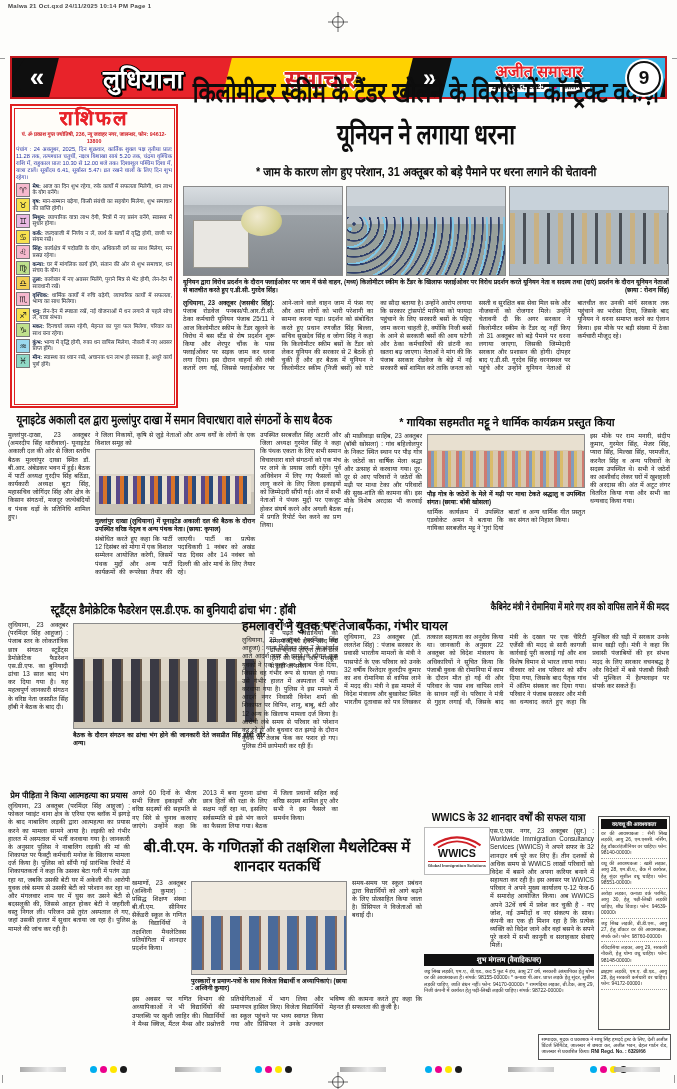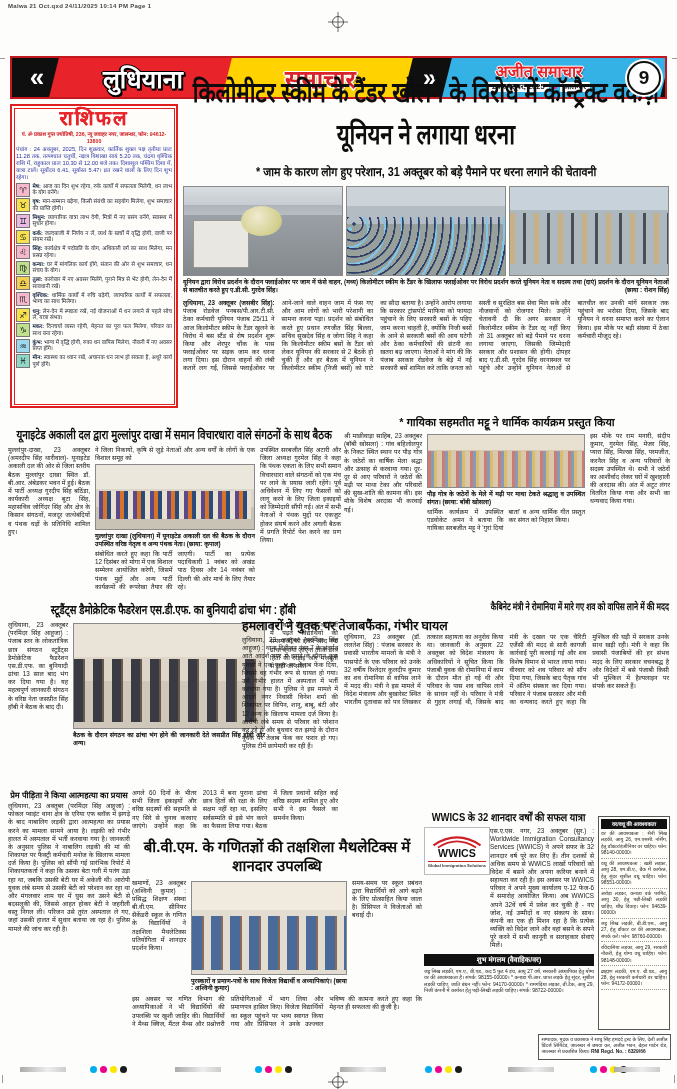--- a/index.html
+++ b/index.html
@@ -63,21 +63,21 @@
   .wrap2{display:block;transform:scaleX(.8);transform-origin:50% 0;width:125%;margin-left:-12.5%;}
   
   .lead{position:absolute;left:183px;top:72px;width:486px;height:336px;overflow:hidden;}
   .lead h1{font-size:28px;line-height:1.5;text-align:center;letter-spacing:-.3px;}
   .lead .sub{font-size:12px;font-weight:800;text-align:center;margin-top:7px;color:#0d0d0d;}
   .photorow{display:flex;gap:3px;height:90px;margin-top:6px;}
   .photorow .photo{flex:1;}
   .lead .cap{margin-top:2px;height:18px;}
   .lead .bodytxt{margin-top:3px;column-count:5;column-gap:7px;height:90px;}
   
-  .akali{position:absolute;left:8px;top:426px;width:333px;height:217px;}
+  .akali{position:absolute;left:8px;top:411px;width:333px;height:217px;}
   .akali h2{font-size:12.5px;text-align:center;}
   .tri{display:flex;gap:5px;margin-top:3px;}
   .tri .cL{width:82px;flex:none;}
   .tri .cM{width:160px;flex:none;}
   .tri .cR{flex:1;}
   .cM .photo{height:64px;margin:2px 0;}
   .cM .cols2{column-count:2;column-gap:5px;margin-top:2px;}
   
   .paud{position:absolute;left:344px;top:411px;width:326px;height:217px;}
   .paud h2{font-size:21px;line-height:1.2;text-align:center;}
@@ -338,21 +338,21 @@
       </h2>
   </div>
   <div class="cab-b bodytxt">लुधियाना, 23 अक्तूबर (डॉ. ललतेश सिंह) : पंजाब सरकार के प्रवासी भारतीय मामलों के मंत्री ने पासपोर्ट के एक परिवार को उनके 32 वर्षीय रिश्तेदार कुलदीप कुमार का शव रोमानिया से वापिस लाने में मदद की। मंत्री ने इस मामले में विदेश मंत्रालय और बुखारेस्ट स्थित भारतीय दूतावास को पत्र लिखकर तत्काल सहायता का अनुरोध किया था। जानकारी के अनुसार 22 अक्तूबर को विदेश मंत्रालय के अधिकारियों ने सूचित किया कि पंजाबी युवक की रोमानिया में काम के दौरान मौत हो गई थी और परिवार के पास शव वापिस लाने के साधन नहीं थे। परिवार ने मंत्री से गुहार लगाई थी, जिसके बाद मंत्री के दखल पर एक चैरिटी एजैंसी की मदद से सारी कागजी कार्रवाई पूरी करवाई गई और शव विशेष विमान से भारत लाया गया। वीरवार को शव परिवार को सौंप दिया गया, जिसके बाद पैतृक गांव में अंतिम संस्कार कर दिया गया। परिवार ने पंजाब सरकार और मंत्री का धन्यवाद करते हुए कहा कि मुश्किल की घड़ी में सरकार उनके साथ खड़ी रही। मंत्री ने कहा कि प्रवासी पंजाबियों की हर संभव मदद के लिए सरकार वचनबद्ध है और विदेशों में बसे पंजाबी किसी भी मुश्किल में हैल्पलाइन पर संपर्क कर सकते हैं।</div>
 
   <section class="prem">
     <h3>प्रेम पीड़िता ने किया आत्महत्या का प्रयास</h3>
     <div class="bodytxt">लुधियाना, 23 अक्तूबर (परमिंदर सिंह आहूजा) : फोकल प्वाइंट थाना क्षेत्र के एरिया एफ ब्लॉक में झगड़े के बाद नाबालिग लड़की द्वारा आत्महत्या का प्रयास करने का मामला सामने आया है। लड़की को गंभीर हालत में अस्पताल में भर्ती करवाया गया है। जानकारी के अनुसार पुलिस ने नाबालिग लड़की की मां की शिकायत पर फैक्ट्री कर्मचारी मनोज के खिलाफ मामला दर्ज किया है। पुलिस को सौंपी गई प्रारंभिक रिपोर्ट में शिकायतकर्ता ने कहा कि उसका बेटा गली में पतंग उड़ा रहा था, जबकि उसकी बेटी घर में अकेली थी। आरोपी युवक लंबे समय से उसकी बेटी को परेशान कर रहा था और मंगलवार शाम घर में घुस कर उसने बेटी से बदसलूकी की, जिससे आहत होकर बेटी ने जहरीली वस्तु निगल ली। परिजन उसे तुरंत अस्पताल ले गए, जहां उसकी हालत में सुधार बताया जा रहा है। पुलिस मामले की जांच कर रही है।</div>
   </section>
 
   <section class="bvm">
-    <h2>बी.वी.एम. के गणितज्ञों की तक्षशिला मैथलेटिक्स में शानदार उपलब्धि</h2>
+    <h2>बी.वी.एम. के गणितज्ञों की तक्षशिला मैथलेटिक्स में शानदार यतकर्धि</h2>
     <div class="tri">
       <div class="cL bodytxt">खमाणों, 23 अक्तूबर (अश्विनी कुमार) : प्रसिद्ध शिक्षण संस्था बी.वी.एम. सीनियर सैकेंडरी स्कूल के गणित के विद्यार्थियों ने तक्षशिला मैथलेटिक्स प्रतियोगिता में शानदार प्रदर्शन किया।</div>
       <div class="cM">
         <div class="photo">
             <div class="ph artG"></div>
           </div>
         <div class="cap">पुरस्कारों व प्रमाण-पत्रों के साथ विजेता विद्यार्थी व अध्यापिकाएं। (छाया : अश्विनी कुमार)</div>
       </div>
       <div class="cR bodytxt">समय-समय पर स्कूल प्रबंधन द्वारा विद्यार्थियों को आगे बढ़ने के लिए प्रोत्साहित किया जाता है। प्रिंसिपल ने विजेताओं को बधाई दी।</div>
     </div>

